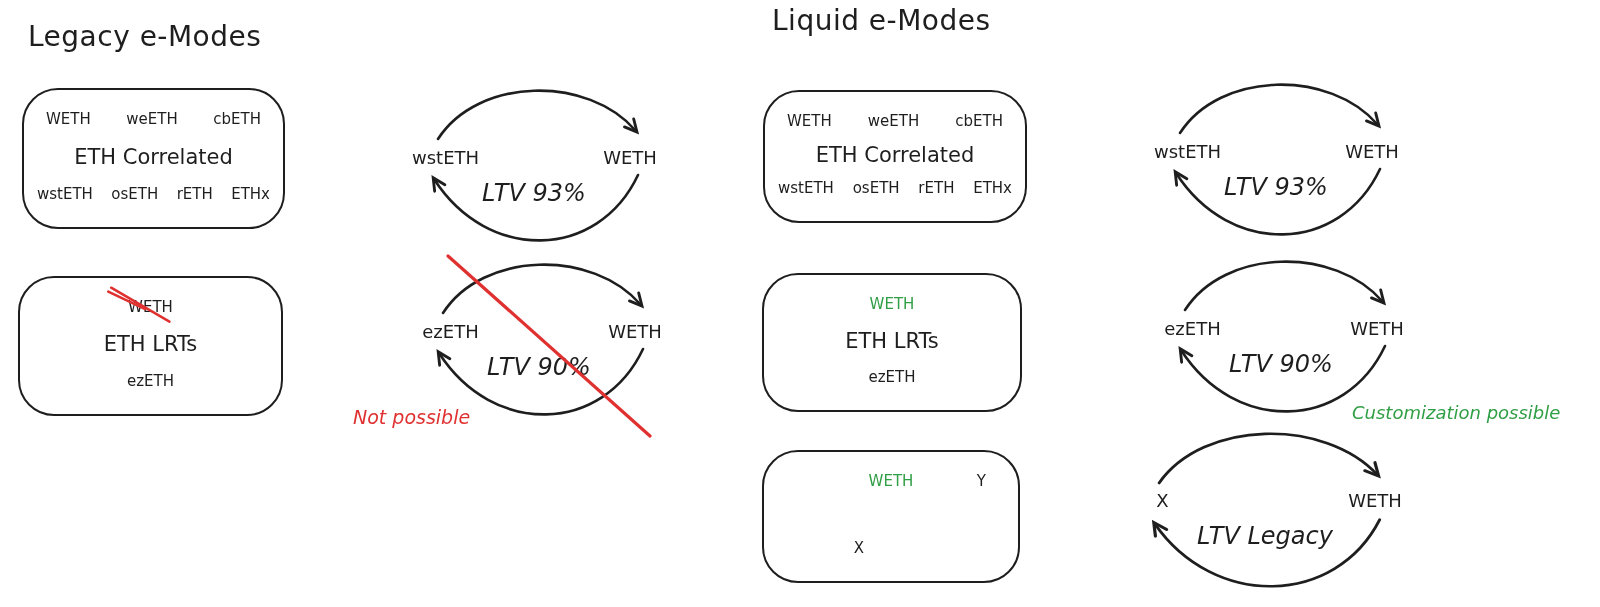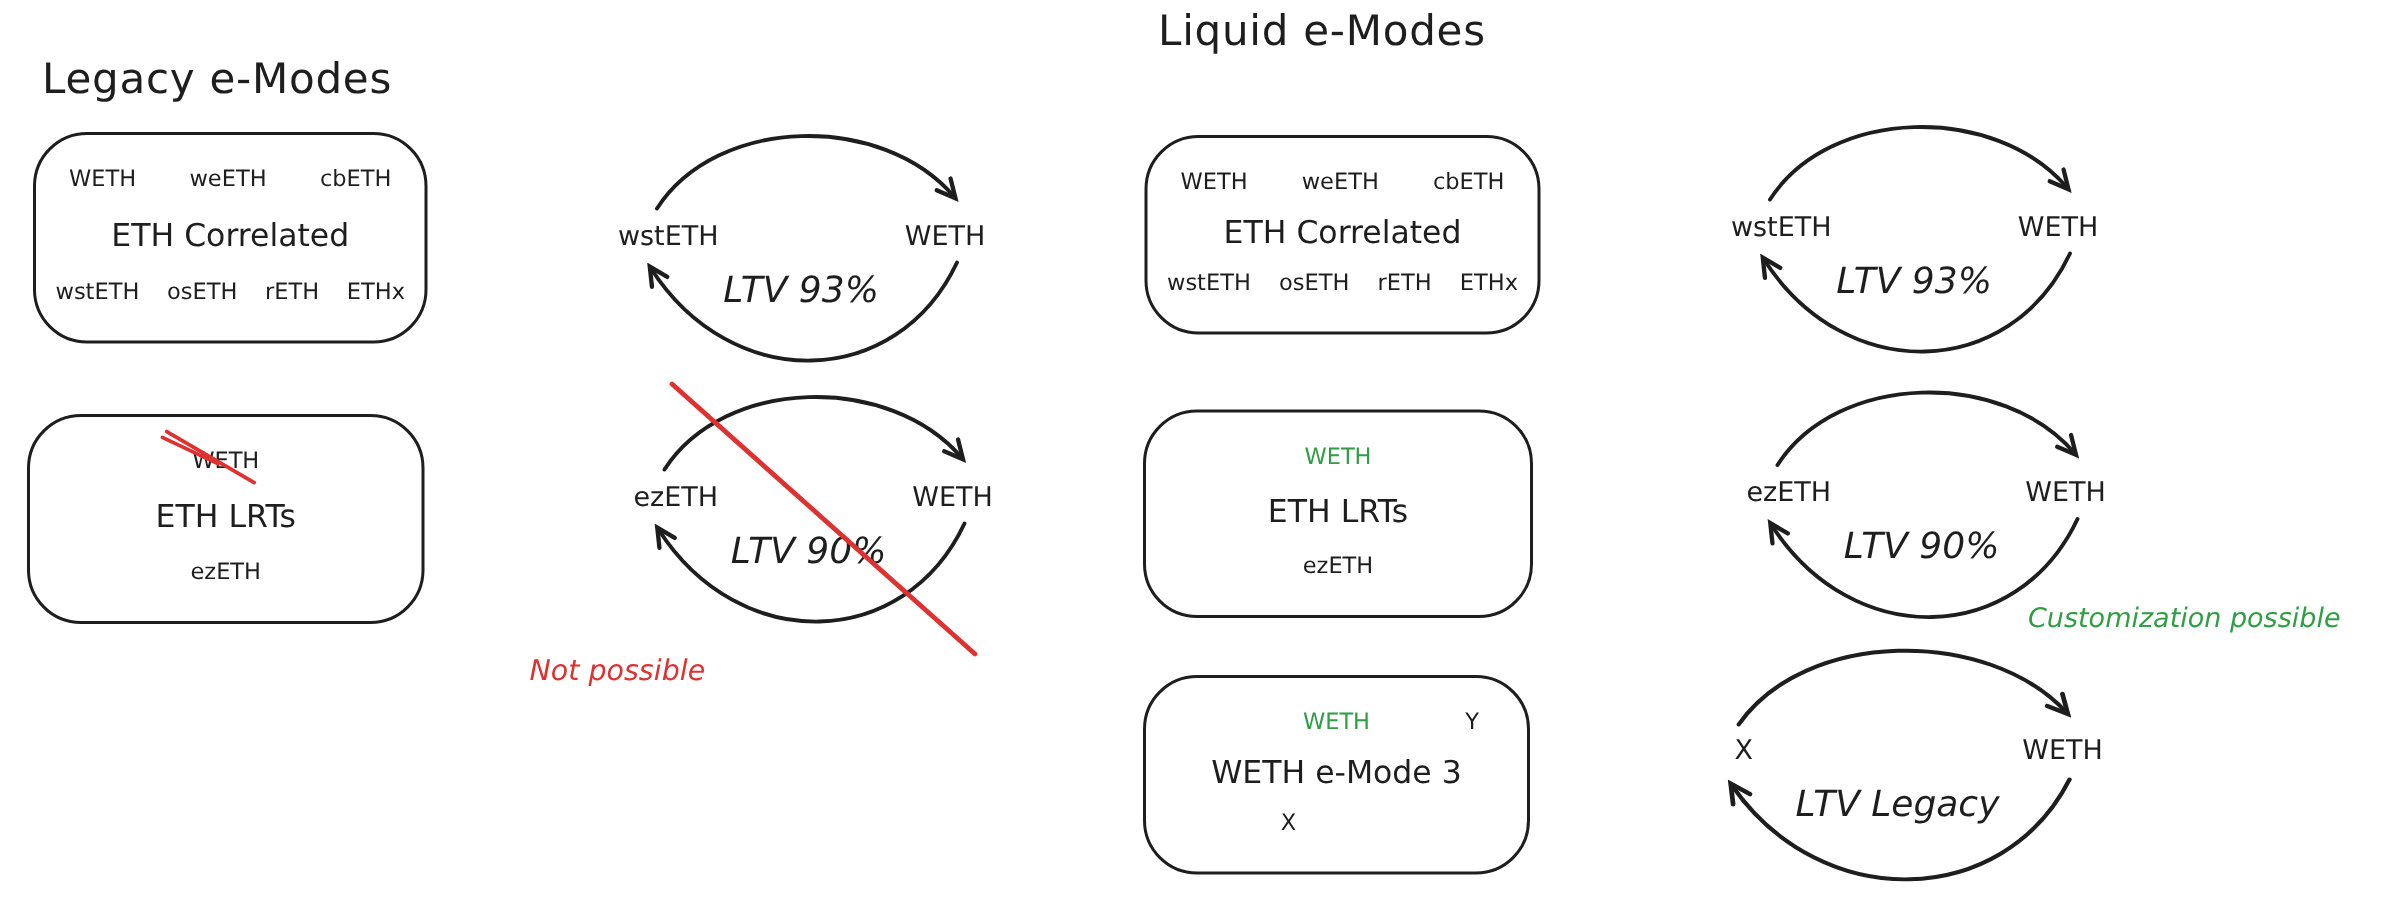--- a/index.html
+++ b/index.html
@@ -43,21 +43,21 @@
 <body>
 
 <svg class="defs-holder" aria-hidden="true">
   <defs>
     <marker id="arrowhead" viewBox="0 0 12 12" refX="9" refY="6" markerWidth="7" markerHeight="7" orient="auto">
       <path d="M 2 2 L 10 6 L 2 10" fill="none" stroke="#1e1e1e" stroke-width="1.9" stroke-linecap="round"></path>
     </marker>
   </defs>
 </svg>
 
-<div class="title" style="left:28px;top:20px;margin-top:16px;">Legacy e-Modes</div>
+<div class="title" style="left:28px;top:20px;">Legacy e-Modes</div>
 
 <div class="box" style="left:22px;top:88px;width:263px;height:141px;">
   <div class="row spread pad-top">
     <span>WETH</span>
     <span>weETH</span>
     <span>cbETH</span>
   </div>
   <div class="row center big">
     <span>ETH Correlated</span>
   </div>
@@ -104,21 +104,21 @@
   <span class="nodelabel right">WETH</span>
   <span class="ltv">LTV 90%</span>
 </div>
 
 <div class="abs" style="left:440px;top:248px;width:218px;height:196px;">
   <svg width="218" height="196" viewBox="0 0 218 196" style="overflow:visible;">
     <line class="slash-line" x1="8" y1="8" x2="210" y2="188"></line>
   </svg>
 </div>
 
-<div class="annotation red" style="left:353px;top:406px;font-size:19px;margin-top:30px;">Not possible</div>
+<div class="annotation red" style="left:353px;top:406px;font-size:19px;">Not possible</div>
 
 <div class="title" style="left:772px;top:4px;">Liquid e-Modes</div>
 
 <div class="box" style="left:763px;top:90px;width:264px;height:133px;">
   <div class="row spread pad-top">
     <span>WETH</span>
     <span>weETH</span>
     <span>cbETH</span>
   </div>
   <div class="row center big">
@@ -141,23 +141,20 @@
   </div>
   <div class="row center">
     <span>ezETH</span>
   </div>
 </div>
 
 <div class="box" style="left:762px;top:450px;width:258px;height:133px;">
   <div class="row center">
     <span class="green">WETH</span>
     <span class="y-label">Y</span>
-  </div>
-  <div class="row center big">
-    <span>WETH e-Mode 3</span>
   </div>
   <div class="row center">
     <span class="shift-left">X</span>
   </div>
 </div>
 
 <div class="cycle" style="left:1140px;top:79px;width:272px;height:164px;">
   <svg class="arcs" viewBox="0 0 272 164" preserveAspectRatio="none">
     <path class="arc" d="M 40 54 C 80 -8, 190 -10, 238 46" marker-end="url(#arrowhead)"></path>
     <path class="arc" d="M 240 90 C 200 175, 90 178, 36 94" marker-end="url(#arrowhead)"></path>

